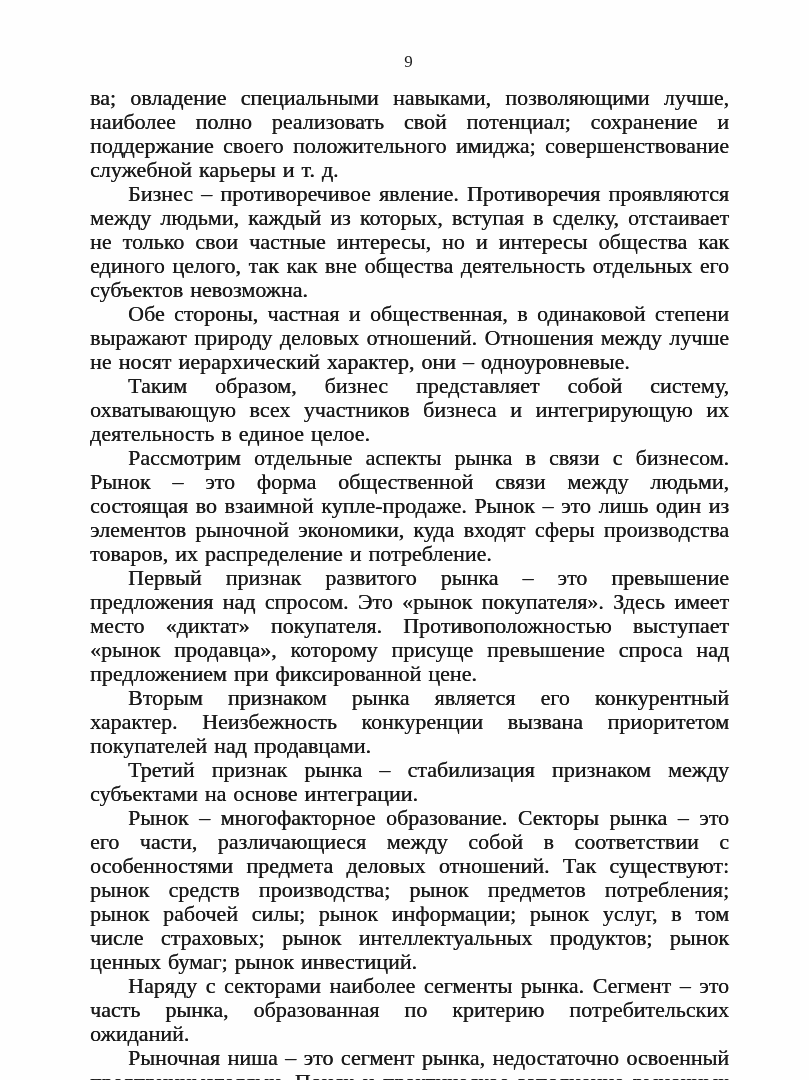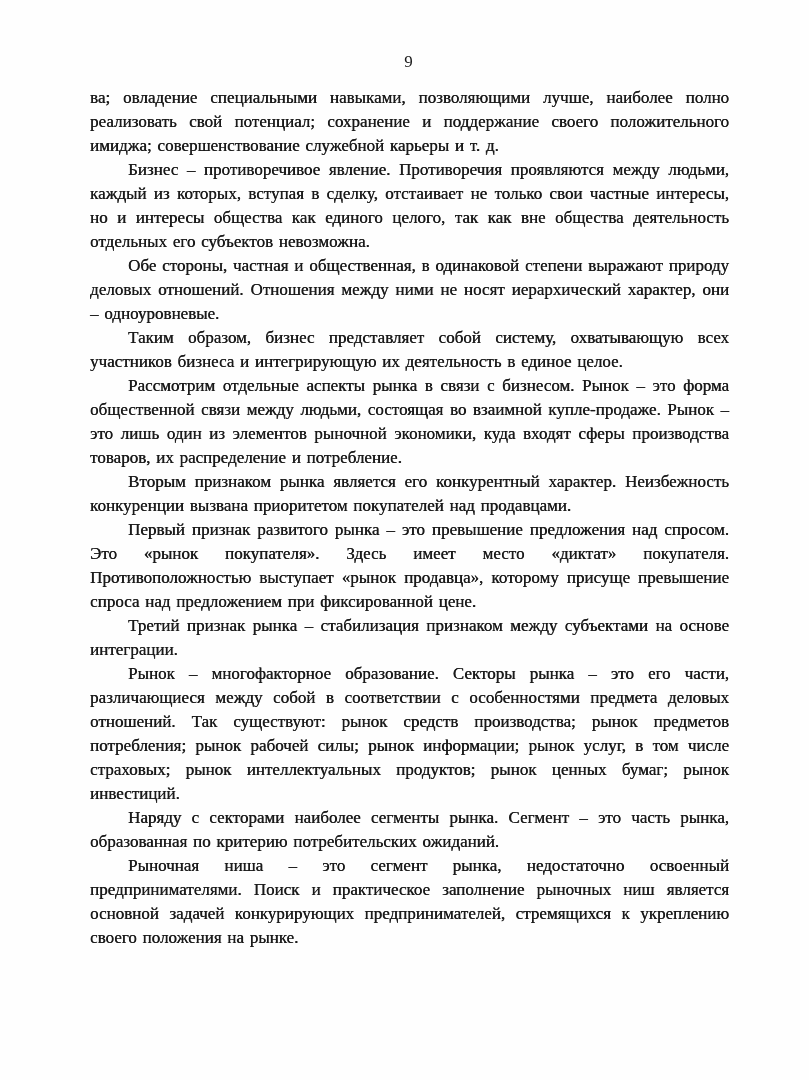--- a/index.html
+++ b/index.html
@@ -27,44 +27,44 @@
   }
   .content {
     position: absolute;
     top: 86px;
     left: 90px;
     width: 639px;
   }
   p.para {
     margin: 0;
     padding: 0;
-    font-size: 17px;
+    font-size: 22px;
     line-height: 24px;
     text-align: justify;
     text-indent: 38px;
     hyphens: auto;
     -webkit-hyphens: auto;
     word-spacing: 1.5px;
     text-shadow: 0.35px 0 0 currentColor; 
   }
   p.para.no-indent {
     text-indent: 0;
   }
 </style>
 </head>
 <body>
 
 <div class="page">
   <div class="page-number">9</div>
   <div class="content" id="paragraphs-container">
       <p class="para no-indent">ва; овладение специальными навыками, позволяющими лучше, наиболее полно реализовать свой потенциал; сохранение и поддержание своего положительного имиджа; совершенствование служебной карьеры и т. д.</p>
       <p class="para">Бизнес – противоречивое явление. Противоречия проявляются между людьми, каждый из которых, вступая в сделку, отстаивает не только свои частные интересы, но и интересы общества как единого целого, так как вне общества деятельность отдельных его субъектов невозможна.</p>
-      <p class="para">Обе стороны, частная и общественная, в одинаковой степени выражают природу деловых отношений. Отношения между ними не носят иерархический характер, они – одноуровневые.</p>
+      <p class="para">Обе стороны, частная и общественная, в одинаковой степени выражают природу деловых отношений. Отношения между лучше не носят иерархический характер, они – одноуровневые.</p>
       <p class="para">Таким образом, бизнес представляет собой систему, охватывающую всех участников бизнеса и интегрирующую их деятельность в единое целое.</p>
       <p class="para">Рассмотрим отдельные аспекты рынка в связи с бизнесом. Рынок – это форма общественной связи между людьми, состоящая во взаимной купле-продаже. Рынок – это лишь один из элементов рыночной экономики, куда входят сферы производства товаров, их распределение и потребление.</p>
+      <p class="para">Первый признак развитого рынка – это превышение предложения над спросом. Это «рынок покупателя». Здесь имеет место «диктат» покупателя. Противоположностью выступает «рынок продавца», которому присуще превышение спроса над предложением при фиксированной цене.</p>
       <p class="para">Вторым признаком рынка является его конкурентный характер. Неизбежность конкуренции вызвана приоритетом покупателей над продавцами.</p>
-      <p class="para">Первый признак развитого рынка – это превышение предложения над спросом. Это «рынок покупателя». Здесь имеет место «диктат» покупателя. Противоположностью выступает «рынок продавца», которому присуще превышение спроса над предложением при фиксированной цене.</p>
       <p class="para">Третий признак рынка – стабилизация признаком между субъектами на основе интеграции.</p>
       <p class="para">Рынок – многофакторное образование. Секторы рынка – это его части, различающиеся между собой в соответствии с особенностями предмета деловых отношений. Так существуют: рынок средств производства; рынок предметов потребления; рынок рабочей силы; рынок информации; рынок услуг, в том числе страховых; рынок интеллектуальных продуктов; рынок ценных бумаг; рынок инвестиций.</p>
       <p class="para">Наряду с секторами наиболее сегменты рынка. Сегмент – это часть рынка, образованная по критерию потребительских ожиданий.</p>
       <p class="para">Рыночная ниша – это сегмент рынка, недостаточно освоенный предпринимателями. Поиск и практическое заполнение рыночных ниш является основной задачей конкурирующих предпринимателей, стремящихся к укреплению своего положения на рынке.</p>
     </div>
 </div>
 
 </body></html>

